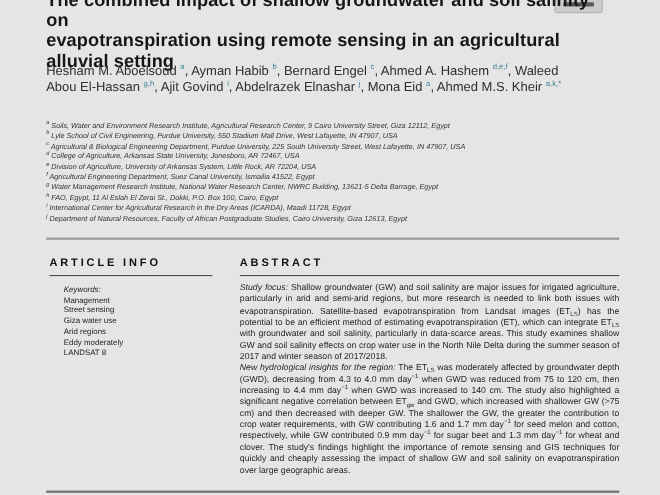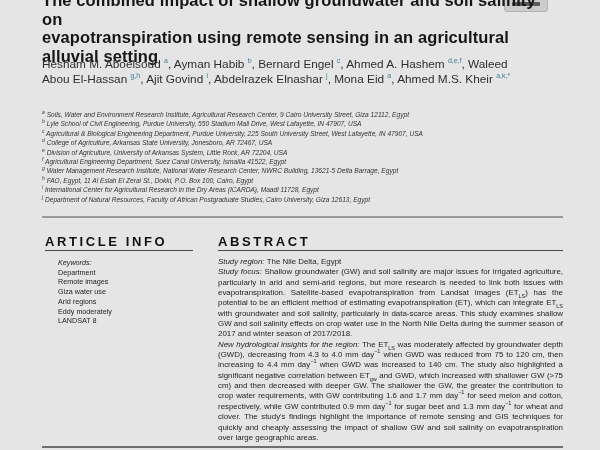--- a/index.html
+++ b/index.html
@@ -24,21 +24,21 @@
   
   .affils{position:absolute;left:42px;top:110px;width:522px;font-size:6.6px;font-style:italic;line-height:9.4px;color:#333;}
   .affils sup{font-size:5px;line-height:0;}
   
   .rule-top{position:absolute;left:42px;top:216px;width:521px;height:2px;background:#9a9a9a;}
   .heading-rule{position:absolute;top:250px;height:1px;background:#4a4a4a;}
   #ai-rule{left:45px;width:148px;}
   #ab-rule{left:218px;width:345px;}
   .rule-bottom{position:absolute;left:42px;top:446px;width:521px;height:2px;background:#6f6f6f;}
   
-  .col-heading{position:absolute;font-size:13px;font-weight:600;letter-spacing:2.6px;color:#111;}
+  .col-heading{position:absolute;font-size:10px;font-weight:600;letter-spacing:2.6px;color:#111;}
   #ai-heading{left:45px;top:234px;}
   #ab-heading{left:218px;top:234px;text-align:right;}
   
   .keywords{position:absolute;left:58px;top:258px;font-size:7.2px;line-height:9.7px;color:#222;}
   .kw-label{font-style:italic;}
   
   .abstract{
     position:absolute;left:218px;top:257px;width:345px;
     font-size:7.9px;line-height:10.35px;text-align:justify;color:#1f1f1f;
   }
@@ -76,31 +76,30 @@
     <div><sup>i</sup> <span>International Center for Agricultural Research in the Dry Areas (ICARDA), Maadi 11728, Egypt</span></div>
     <div><sup>j</sup> <span>Department of Natural Resources, Faculty of African Postgraduate Studies, Cairo University, Giza 12613, Egypt</span></div>
   </div>
 
   <div class="rule-top"></div>
 
   <div class="col-heading" id="ai-heading">ARTICLE INFO</div>
   <div class="heading-rule" id="ai-rule"></div>
   <div class="keywords">
     <div class="kw-label">Keywords:</div>
-    <div>Department</div>
-    <div>Remote images</div>
+    <div>Management</div>
+    <div>Street sensing</div>
     <div>Giza water use</div>
     <div>Arid regions</div>
     <div>Eddy moderately</div>
     <div>LANDSAT 8</div>
   </div>
 
   <div class="col-heading" id="ab-heading">ABSTRACT</div>
   <div class="heading-rule" id="ab-rule"></div>
   <div class="abstract">
-    <p><span class="it">Study region: </span><span>The Nile Delta, Egypt</span></p>
     <p><span class="it">Study focus: </span><span>Shallow groundwater (GW) and soil salinity are major issues for irrigated agriculture, particularly in arid and semi-arid regions, but more research is needed to link both issues with evapotranspiration. Satellite-based evapotranspiration from Landsat images (ET</span><sub>LS</sub><span>) has the potential to be an efficient method of estimating evapotranspiration (ET), which can integrate ET</span><sub>LS</sub><span> with groundwater and soil salinity, particularly in data-scarce areas. This study examines shallow GW and soil salinity effects on crop water use in the North Nile Delta during the summer season of 2017 and winter season of 2017/2018.</span></p>
     <p><span class="it">New hydrological insights for the region: </span><span>The ET</span><sub>LS</sub><span> was moderately affected by groundwater depth (GWD), decreasing from 4.3 to 4.0 mm day</span><sup>−1</sup><span> when GWD was reduced from 75 to 120 cm, then increasing to 4.4 mm day</span><sup>−1</sup><span> when GWD was increased to 140 cm. The study also highlighted a significant negative correlation between ET</span><sub>gw</sub><span> and GWD, which increased with shallower GW (&gt;75 cm) and then decreased with deeper GW. The shallower the GW, the greater the contribution to crop water requirements, with GW contributing 1.6 and 1.7 mm day</span><sup>−1</sup><span> for seed melon and cotton, respectively, while GW contributed 0.9 mm day</span><sup>−1</sup><span> for sugar beet and 1.3 mm day</span><sup>−1</sup><span> for wheat and clover. The study's findings highlight the importance of remote sensing and GIS techniques for quickly and cheaply assessing the impact of shallow GW and soil salinity on evapotranspiration over large geographic areas.</span></p>
   </div>
 
   <div class="rule-bottom"></div>
 
 </div>
 
 </body></html>

